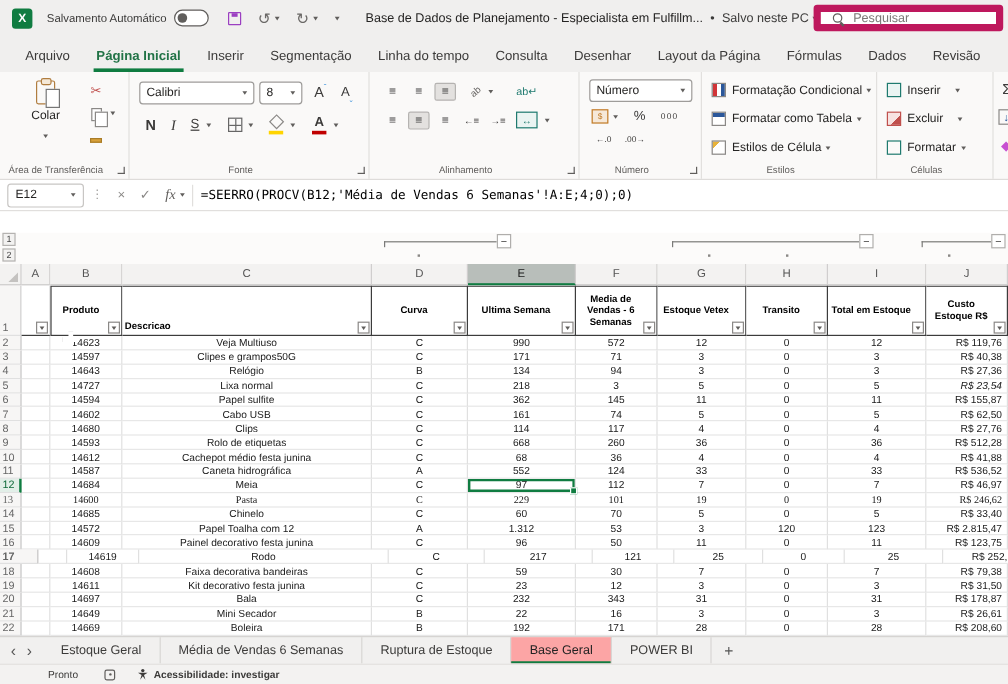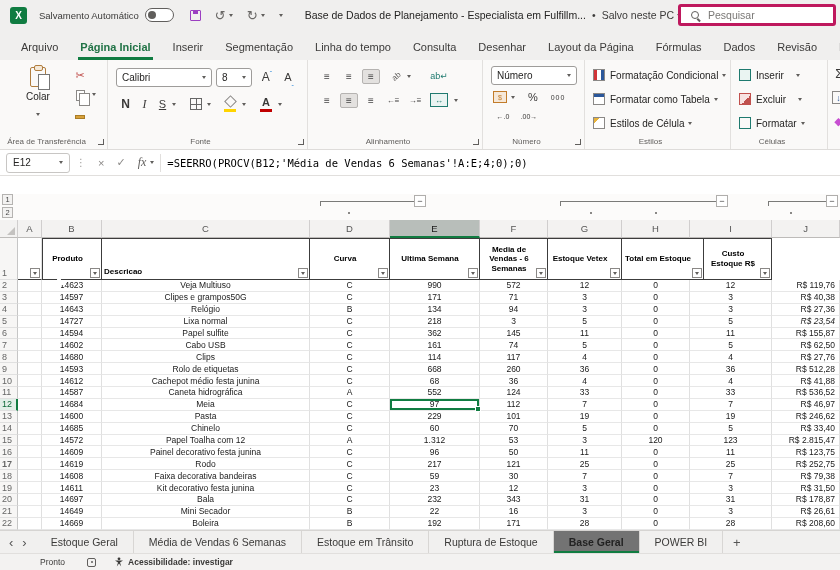--- a/index.html
+++ b/index.html
@@ -14,21 +14,21 @@
   .toggle { width:29px; height:14px; border:1px solid #605e5c; border-radius:8px; background:#fff; margin-left:6px; position:relative; }
   .toggle .knob { position:absolute; left:2px; top:2px; width:8px; height:8px; border-radius:50%; background:#605e5c; }
   .save-icon { width:11px; height:11px; border:1.5px solid #9b3fc1; border-radius:1px; margin-left:16px; position:relative; }
   .save-icon::before { content:''; position:absolute; top:0; left:2px; width:5px; height:3px; background:#9b3fc1; }
   .tb-ico { font-size:13px; color:#6a6866; margin-left:14px; line-height:1; }
   .chev { display:inline-block; width:0; height:0; border-left:3px solid transparent; border-right:3px solid transparent; border-top:4px solid #605e5c; }
   .chev.sm { border-left-width:2.5px; border-right-width:2.5px; border-top-width:3px; }
   .tb-chev { margin-left:3px; }
   .doc-title { font-size:10.5px; color:#252423; margin-left:22px; white-space:nowrap; }
   .doc-status { font-size:10.5px; color:#3b3a39; margin-left:6px; }
-  .searchbox { position:absolute; right:4px; top:4px; width:158px; height:22px; background:#fff; border:3px solid #be185d; border-radius:3px; display:flex; align-items:center; }
+  .searchbox { position:absolute; right:4px; top:4px; width:158px; height:22px; background:#fff; border:6px solid #be185d; border-radius:3px; display:flex; align-items:center; }
   .mag { width:8px; height:8px; border:1.5px solid #605e5c; border-radius:50%; margin-left:10px; position:relative; }
   .mag::after { content:''; position:absolute; left:6px; top:6px; width:4px; height:1.5px; background:#605e5c; transform:rotate(45deg); transform-origin:0 0; }
   .searchbox input { border:none; outline:none; background:transparent; font-size:10.5px; color:#3b3a39; margin-left:9px; width:110px; font-family:inherit; }
   .searchbox input::placeholder { color:#7a7876; }
 
   
   .menubar { position:absolute; top:30px; left:0; width:840px; height:30px; background:#f0efee; display:flex; align-items:flex-end; padding:0 0 0 10px; white-space:nowrap; }
   .menu-tab { font-size:11px; color:#3b3a39; margin:0 9px; padding:0 2px 7px 2px; }
   .menu-tab.active { font-weight:bold; color:#217346; border-bottom:3px solid #107c41; padding-bottom:4px; }
 
@@ -88,21 +88,21 @@
   .acell { flex:none; position:relative; border-right:1px solid #e0e0e0; border-bottom:1px solid #3c3c3c; background:#fff; }
   .fbtn { position:absolute; right:1px; bottom:1px; width:10px; height:10px; border:1px solid #8a8886; background:#fff; display:flex; align-items:center; justify-content:center; }
   .active-cell { box-shadow:inset 0 0 0 2px #107c41; position:relative; overflow:visible; }
   .active-cell::after { content:''; position:absolute; right:-2px; bottom:-2px; width:4px; height:4px; background:#107c41; border:1px solid #fff; z-index:3; }
   #cell-cursor { position:absolute; left:52px; top:276px; width:14px; height:14px; background:#fff; clip-path:polygon(36% 0,64% 0,64% 36%,100% 36%,100% 64%,64% 64%,64% 100%,36% 100%,36% 64%,0 64%,0 36%,36% 36%); filter:drop-shadow(0 0 1px rgba(0,0,0,.85)); z-index:5; pointer-events:none; }
 
   
   .tabbar { position:absolute; top:530px; left:0; width:840px; height:23px; background:#f1f0ef; border-top:1px solid #d6d4d2; display:flex; align-items:stretch; }
   .tnav { display:flex; align-items:center; font-size:13px; color:#555; padding:0 9px; }
   .stab { display:flex; align-items:center; padding:0 15px; font-size:10.5px; color:#3b3a39; border-right:1px solid #d8d6d4; white-space:nowrap; }
-  .stab.active { background:#737373; font-weight:bold; color:#222; box-shadow:inset 0 -2px 0 #107c41; }
+  .stab.active { background:#fca5a5; font-weight:normal; color:#222; box-shadow:inset 0 -2px 0 #107c41; }
   .stab.add { font-size:13px; color:#555; padding:0 10px; border-right:none; }
 
   
   .sbar { position:absolute; top:553px; left:0; width:840px; height:17px; background:#f3f2f1; border-top:1px solid #e1dfdd; display:flex; align-items:center; font-size:8.5px; color:#3b3a39; }
   .sb-mode { margin-left:8px;padding-left:32px; }
   .sb-macro { width:9px; height:9px; border:1px solid #605e5c; border-radius:2px; margin-left:22px; position:relative; }
   .sb-macro::after { content:''; position:absolute; left:2.5px; top:2.5px; width:2px; height:2px; border-radius:50%; background:#605e5c; }
   .sb-acc { margin-left:18px; font-weight:bold; display:flex; align-items:center; }
   .sb-acc svg { margin-right:4px; }
 </style>
@@ -365,20 +365,23 @@
           </div></div>
         <div class="hcell" style="width: 90px;">Ultima Semana<div class="fbtn">
             <span class="chev sm"></span>
           </div></div>
         <div class="hcell" style="width: 68px;">Media de Vendas - 6 Semanas<div class="fbtn">
             <span class="chev sm"></span>
           </div></div>
         <div class="hcell" style="width: 74px;">Estoque Vetex<div class="fbtn">
             <span class="chev sm"></span>
           </div></div>
+        <div class="hcell" style="width: 68px;">Transito<div class="fbtn">
+            <span class="chev sm"></span>
+          </div></div>
         <div class="hcell" style="width: 82px;">Total em Estoque<div class="fbtn">
             <span class="chev sm"></span>
           </div></div>
         <div class="hcell" style="width: 68px;">Custo Estoque R$<div class="fbtn">
             <span class="chev sm"></span>
           </div></div>
       </div>
       <div class="grow" style="height: 11.9px;">
         <div class="rhdr" style="width: 18px;">2</div>
         <div class="cell" style="width: 24px;"></div>
@@ -515,21 +518,21 @@
         <div class="cell" style="width: 60px;">14684</div>
         <div class="cell" style="width: 208px;">Meia</div>
         <div class="cell" style="width: 80px;">C</div>
         <div class="cell active-cell" style="width: 90px;">97</div>
         <div class="cell" style="width: 68px;">112</div>
         <div class="cell" style="width: 74px;">7</div>
         <div class="cell" style="width: 68px;">0</div>
         <div class="cell" style="width: 82px;">7</div>
         <div class="cell right" style="width: 68px;">R$ 46,97</div>
       </div>
-      <div class="grow" style="height: 11.9px;">
+      <div class="grow" style="height: 11.9px; font-family: Liberation Serif, serif;">
         <div class="rhdr" style="width: 18px;">13</div>
         <div class="cell" style="width: 24px;"></div>
         <div class="cell" style="width: 60px;">14600</div>
         <div class="cell" style="width: 208px;">Pasta</div>
         <div class="cell" style="width: 80px;">C</div>
         <div class="cell" style="width: 90px;">229</div>
         <div class="cell" style="width: 68px;">101</div>
         <div class="cell" style="width: 74px;">19</div>
         <div class="cell" style="width: 68px;">0</div>
         <div class="cell" style="width: 82px;">19</div>
@@ -568,21 +571,21 @@
         <div class="cell" style="width: 208px;">Painel decorativo festa junina</div>
         <div class="cell" style="width: 80px;">C</div>
         <div class="cell" style="width: 90px;">96</div>
         <div class="cell" style="width: 68px;">50</div>
         <div class="cell" style="width: 74px;">11</div>
         <div class="cell" style="width: 68px;">0</div>
         <div class="cell" style="width: 82px;">11</div>
         <div class="cell right" style="width: 68px;">R$ 123,75</div>
       </div>
       <div class="grow" style="height: 11.9px;">
-        <div class="rhdr" style="width: 18px; font-weight: bold;">17</div>
+        <div class="rhdr" style="width: 32px; font-weight: bold;">17</div>
         <div class="cell" style="width: 24px;"></div>
         <div class="cell" style="width: 60px;">14619</div>
         <div class="cell" style="width: 208px;">Rodo</div>
         <div class="cell" style="width: 80px;">C</div>
         <div class="cell" style="width: 90px;">217</div>
         <div class="cell" style="width: 68px;">121</div>
         <div class="cell" style="width: 74px;">25</div>
         <div class="cell" style="width: 68px;">0</div>
         <div class="cell" style="width: 82px;">25</div>
         <div class="cell right" style="width: 68px;">R$ 252,75</div>
@@ -654,21 +657,20 @@
       </div>
     </div>
   <div id="cell-cursor"></div>
 
   <div class="tabbar">
     <span class="tnav">‹</span>
     <span class="tnav" style="padding-left:0">›</span>
     <span id="sheet-tabs-list" style="display:flex">
         <span class="stab">Estoque Geral</span>
         <span class="stab">Média de Vendas 6 Semanas</span>
-        <span class="stab">Estoque em Trânsito</span>
         <span class="stab">Ruptura de Estoque</span>
         <span class="stab active">Base Geral</span>
         <span class="stab">POWER BI</span>
       </span>
     <span class="stab add">+</span>
   </div>
 
   <div class="sbar">
     <span class="sb-mode">Pronto</span>
     <span class="sb-macro"></span>

